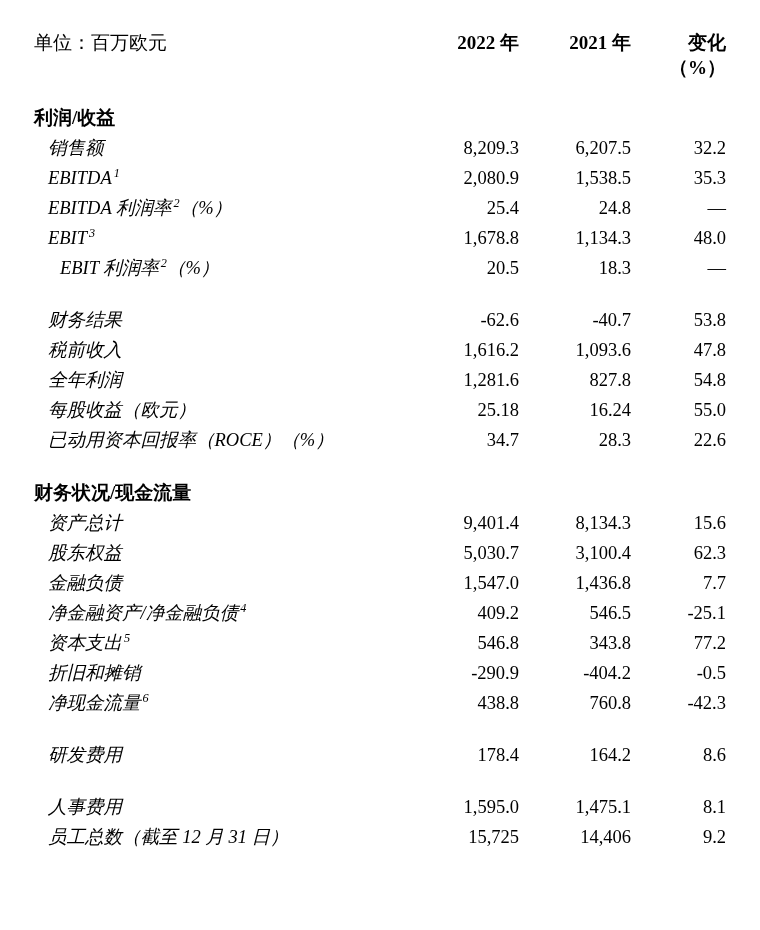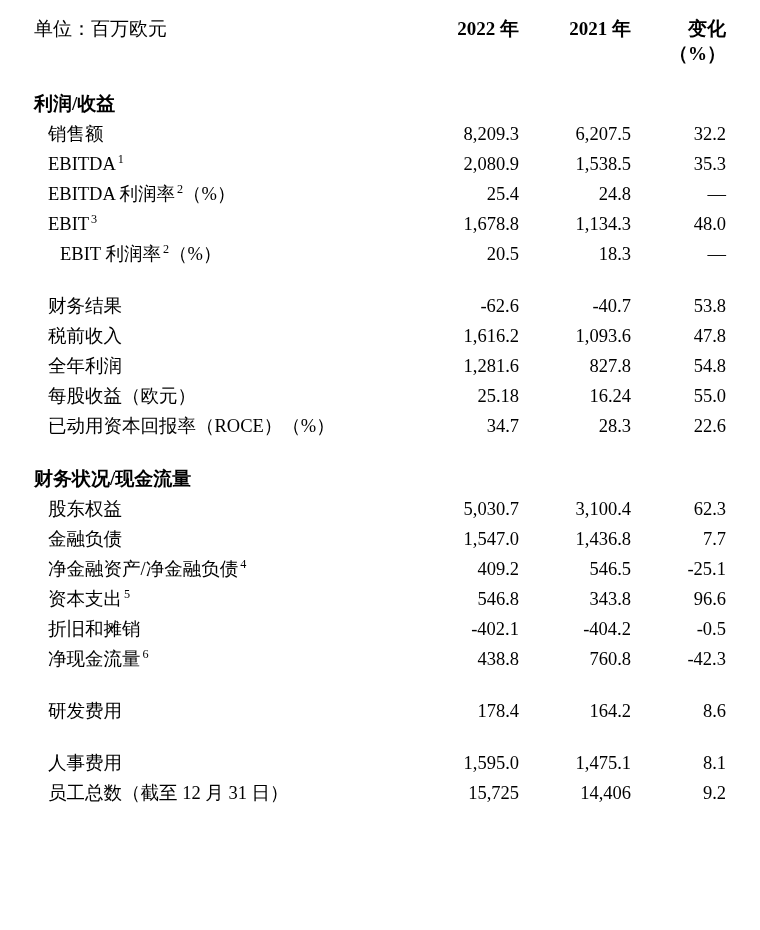--- a/index.html
+++ b/index.html
@@ -12,21 +12,21 @@
     height: 930px;
     font-family: "Liberation Serif", "DejaVu Serif", serif;
     color: #000000;
     overflow: hidden;
   }
   .page {
     position: relative;
     width: 760px;
     height: 778px;
     box-sizing: border-box;
-    padding: 16px 34px 0 34px;
+    padding: 30px 34px 0 34px;
   }
   table.fin {
     width: 100%;
     border-collapse: collapse;
     table-layout: fixed;
   }
   table.fin td {
     vertical-align: top;
     padding: 0;
   }
@@ -59,21 +59,21 @@
   .sec td {
     font-weight: bold;
     font-size: 19px;
     line-height: 31px;
     margin-top: 32px;
   }
   .row td {
     font-size: 18.5px;
     line-height: 30px;
   }
-  .row td.lbl { padding-left: 14px; }
+  .row td.lbl { padding-left: 14px; font-style: italic; }
   .row td.num { font-size: 18.5px; }
   .indent2 td.lbl { padding-left: 26px; }
 
   .spacer td { height: 22px; line-height: 22px; font-size: 1px; }
 
   sup {
     font-size: 0.66em;
     vertical-align: super;
     line-height: 0;
   }
@@ -174,20 +174,26 @@
           <td class="num">28.3</td>
           <td class="num">22.6</td>
         </tr>
         <tr class="spacer">
           <td colspan="4"></td>
         </tr>
         <tr class="sec">
           <td colspan="4">财务状况/现金流量</td>
         </tr>
         <tr class="row">
+          <td class="lbl">资产总计</td>
+          <td class="num">9,401.4</td>
+          <td class="num">8,134.3</td>
+          <td class="num">15.6</td>
+        </tr>
+        <tr class="row">
           <td class="lbl">股东权益</td>
           <td class="num">5,030.7</td>
           <td class="num">3,100.4</td>
           <td class="num">62.3</td>
         </tr>
         <tr class="row">
           <td class="lbl">金融负债</td>
           <td class="num">1,547.0</td>
           <td class="num">1,436.8</td>
           <td class="num">7.7</td>
@@ -195,25 +201,25 @@
         <tr class="row">
           <td class="lbl">净金融资产/净金融负债<sup class="sup-sp">4</sup></td>
           <td class="num">409.2</td>
           <td class="num">546.5</td>
           <td class="num">-25.1</td>
         </tr>
         <tr class="row">
           <td class="lbl">资本支出<sup class="sup-sp">5</sup></td>
           <td class="num">546.8</td>
           <td class="num">343.8</td>
-          <td class="num">96.6</td>
+          <td class="num">77.2</td>
         </tr>
         <tr class="row">
           <td class="lbl">折旧和摊销</td>
-          <td class="num">-402.1</td>
+          <td class="num">-290.9</td>
           <td class="num">-404.2</td>
           <td class="num">-0.5</td>
         </tr>
         <tr class="row">
           <td class="lbl">净现金流量<sup class="sup-sp">6</sup></td>
           <td class="num">438.8</td>
           <td class="num">760.8</td>
           <td class="num">-42.3</td>
         </tr>
         <tr class="spacer">

